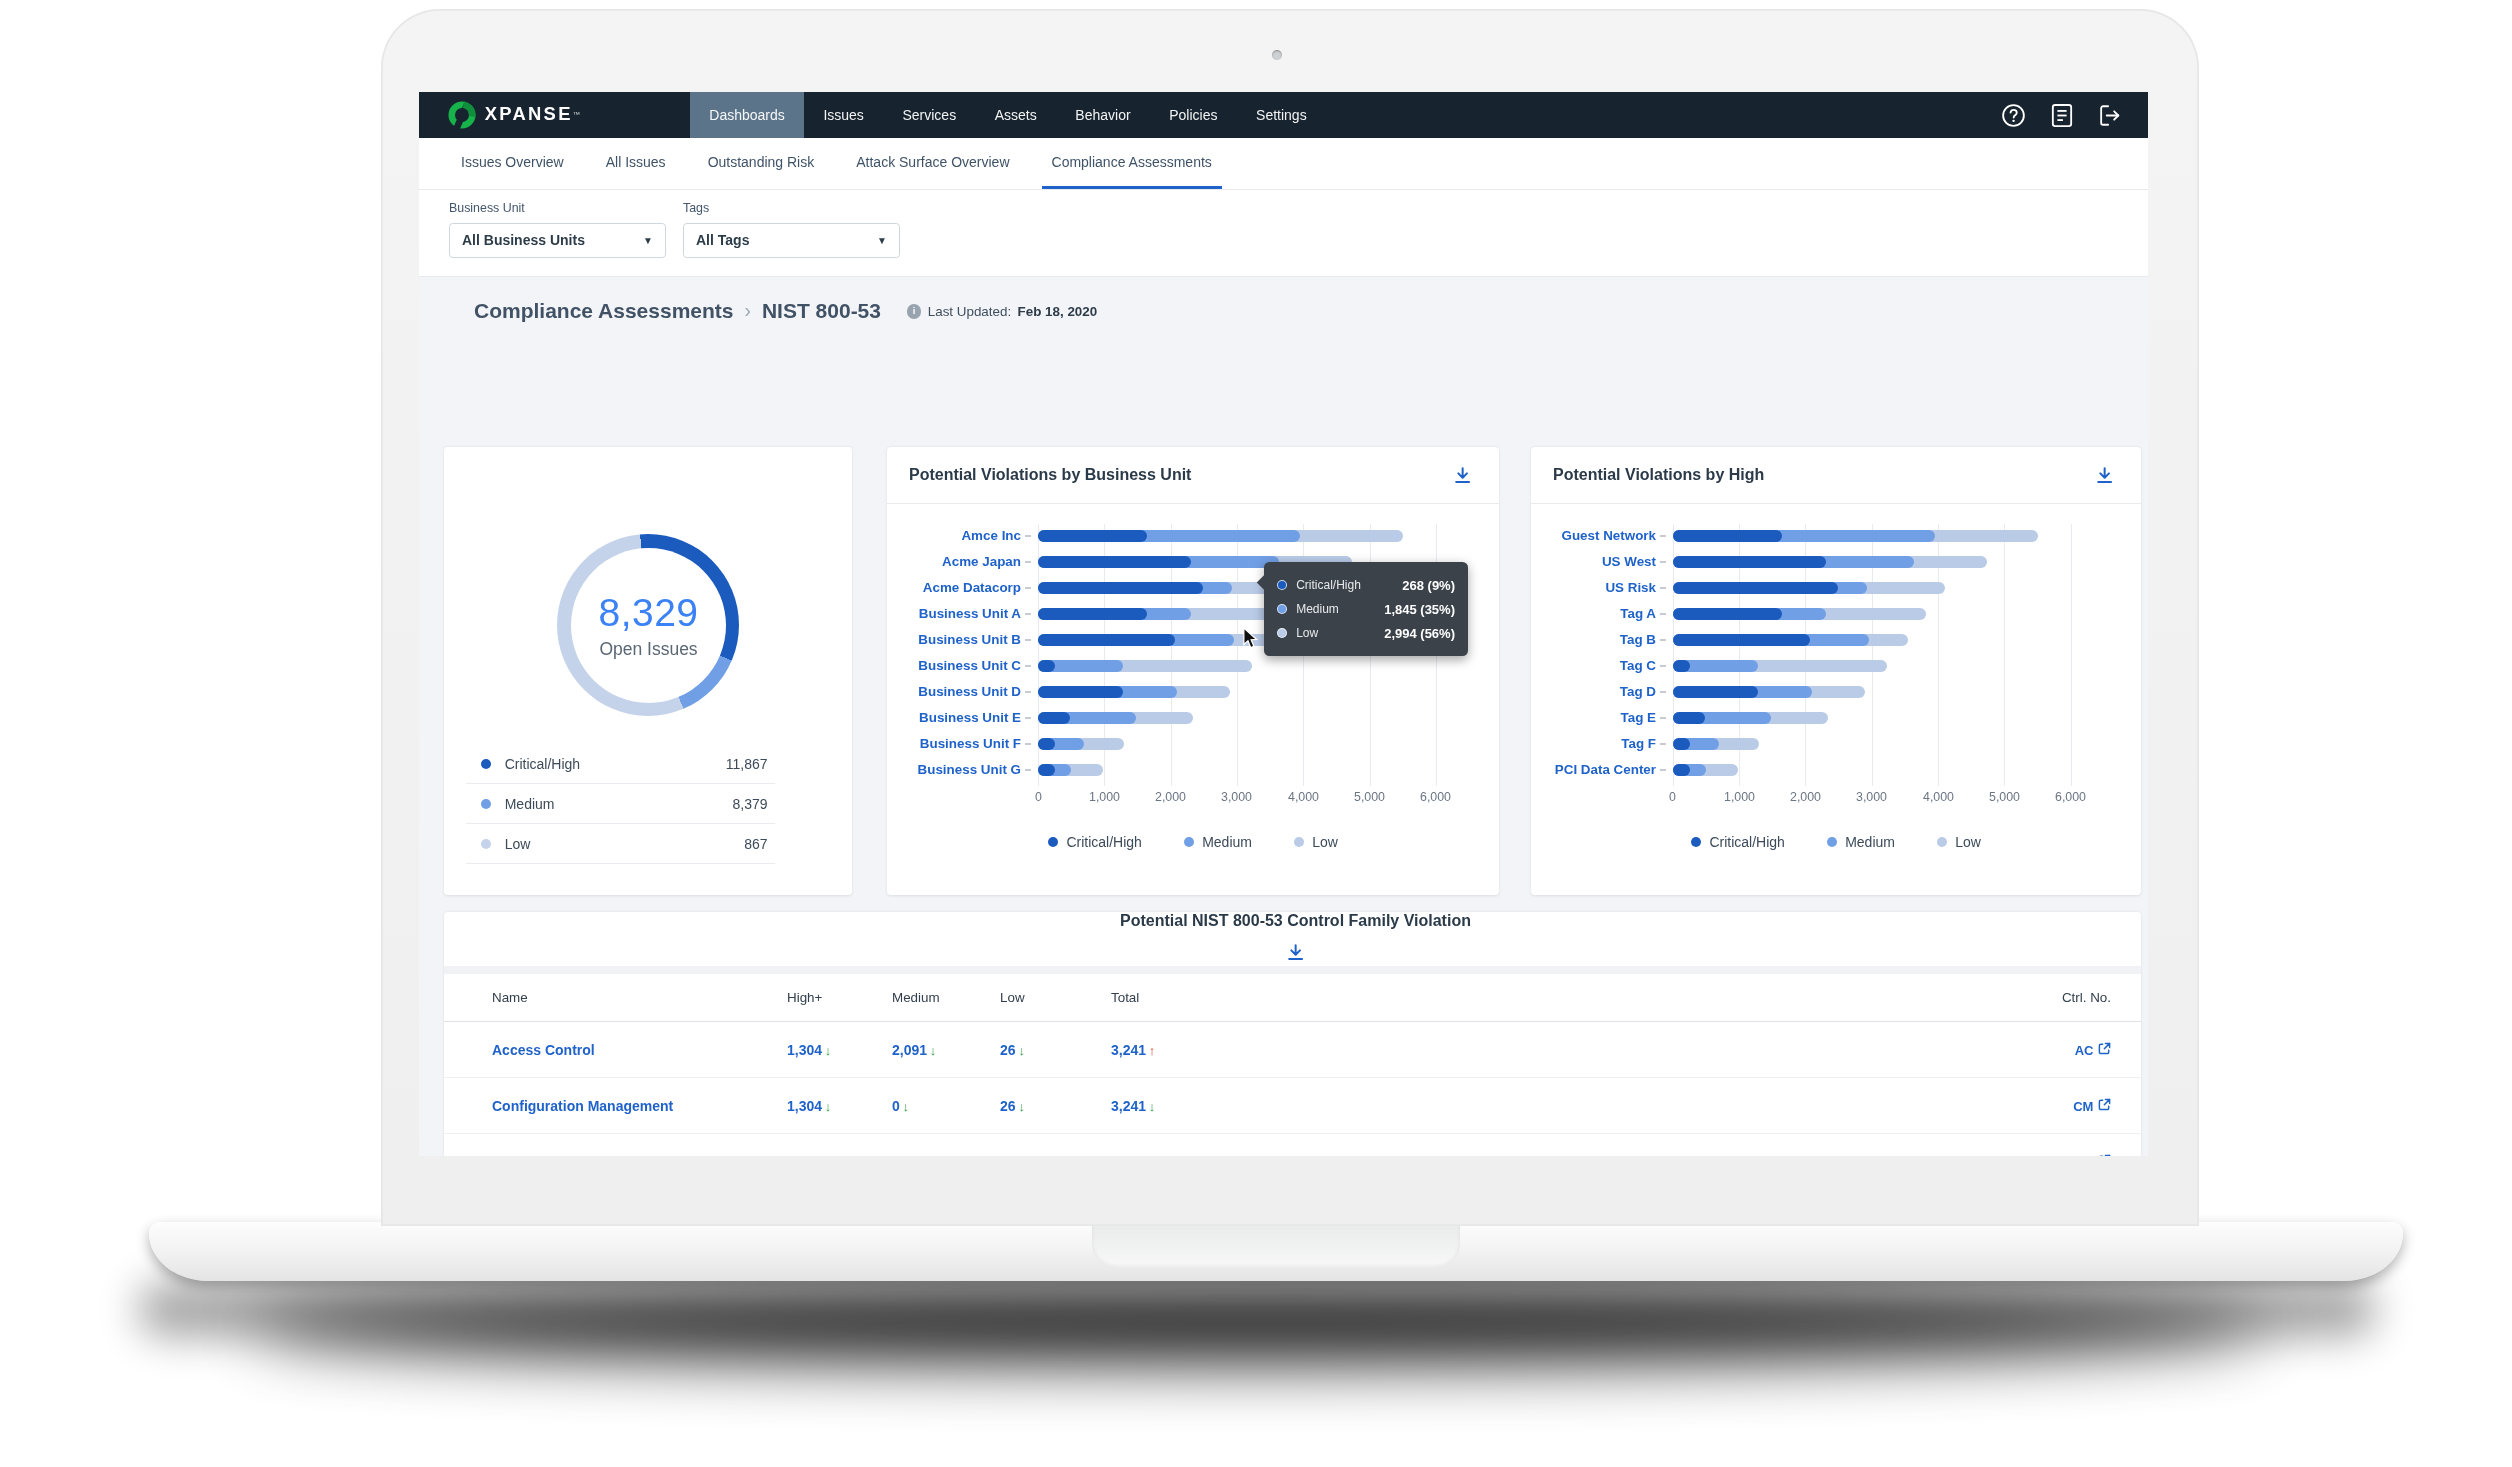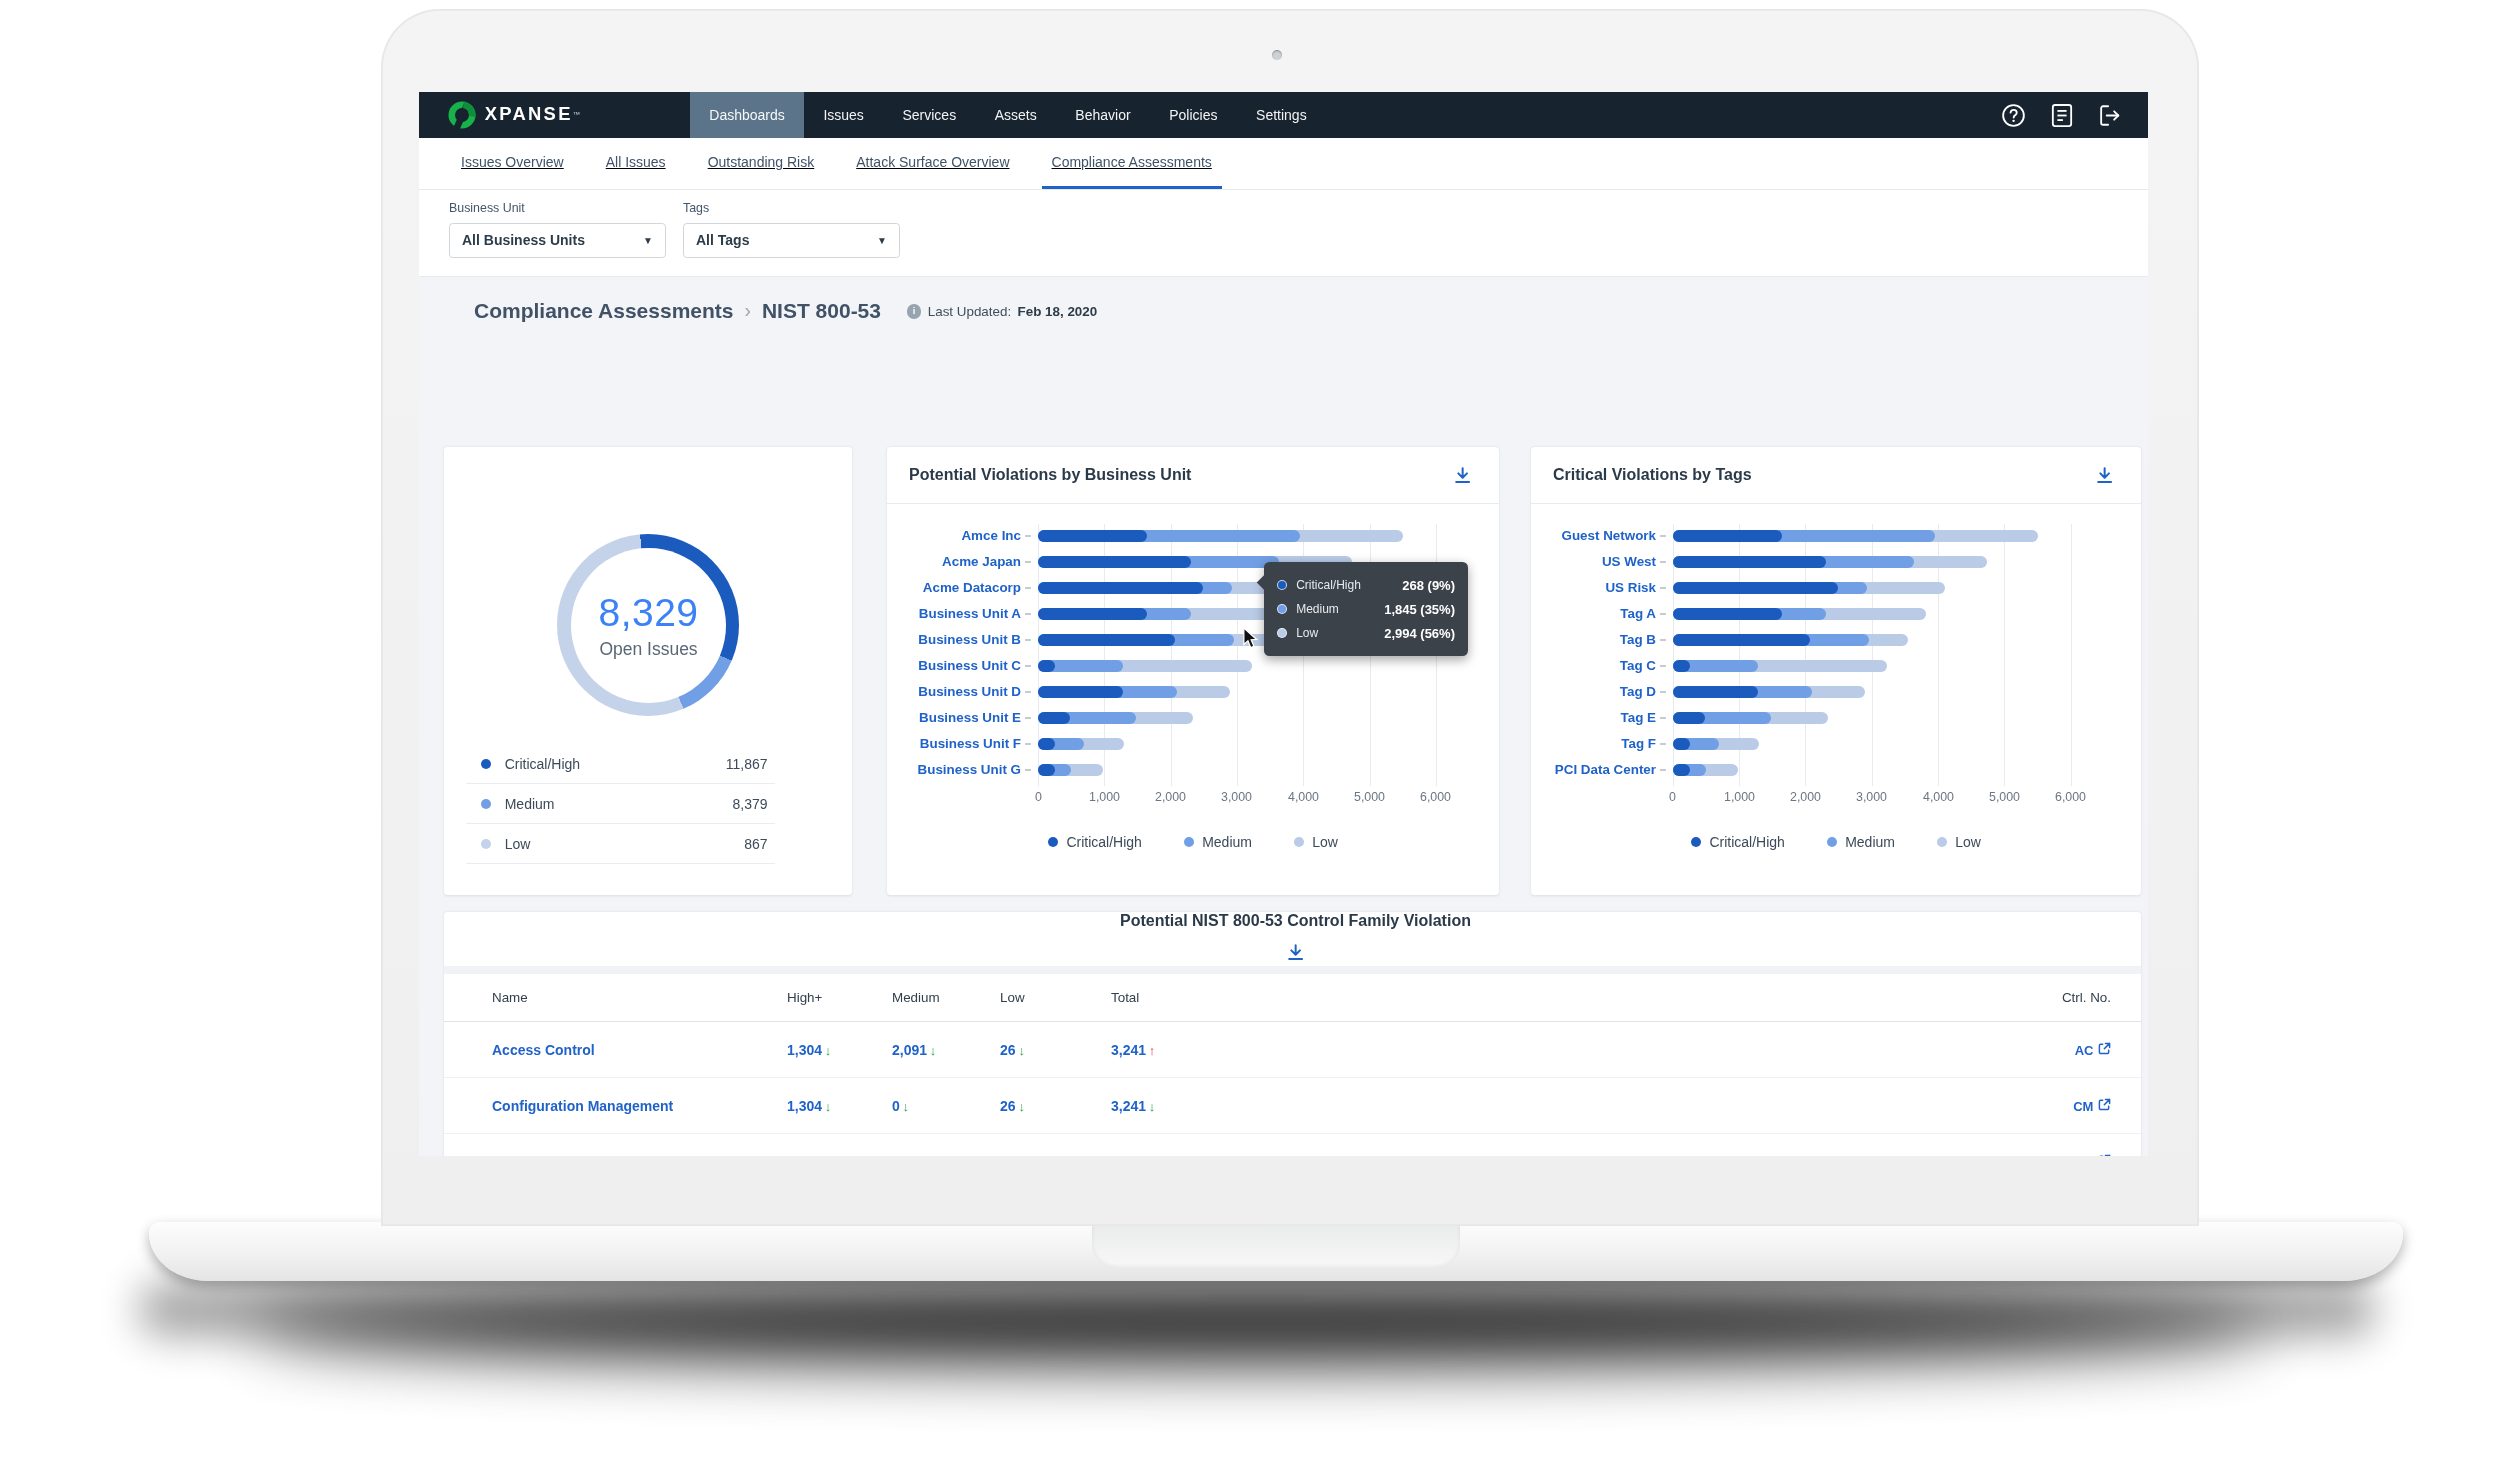--- a/index.html
+++ b/index.html
@@ -24,21 +24,21 @@
   .logo-mark-icon{width:28px;height:28px;position:relative;flex:0 0 auto;}
   .logo-text{color:#fff;font-size:18.4px;font-weight:700;letter-spacing:2.3px;}
   .logo-tm{color:#cfd6db;font-size:7.4px;vertical-align:top;line-height:24px;}
   .nav-items{display:flex;align-items:stretch;}
   .nav-item{display:flex;align-items:center;padding:0 19.3px;color:rgba(255,255,255,.95);font-size:14px;cursor:pointer;}
   .nav-item.active{background:#5b7489;}
   .nav-icons{margin-left:auto;display:flex;align-items:center;gap:23px;padding-right:26px;}
   .nav-icon{width:25px;height:25px;display:flex;align-items:center;justify-content:center;cursor:pointer;}
 
   
-  .tabbar{position:absolute;left:0;top:46px;width:100%;height:52px;background:#fff;border-bottom:0.9px solid #e7eaee;display:flex;padding-left:21px;text-decoration:underline;}
+  .tabbar{position:absolute;left:0;top:46px;width:100%;height:52px;background:#fff;border-bottom:0.9px solid #e7eaee;display:flex;padding-left:21px;}
   .tab{display:flex;align-items:center;padding:0 10px;margin:0 11px;font-size:14px;color:#3f5368;border-bottom:3.7px solid transparent;cursor:pointer;}
   .tab.active{border-bottom-color:#1f62c9;font-weight:400;}
 
   
   .filterbar{position:absolute;left:0;top:98px;width:100%;height:87px;background:#fff;border-bottom:0.9px solid #e7eaee;}
   .filter-group{position:absolute;top:11px;}
   .filter-label{font-size:12.4px;color:#44566c;margin-bottom:7.4px;}
   .filter-select{width:217px;height:35px;border:1.4px solid #cfd6dc;border-radius:3.7px;background:#fff;display:flex;align-items:center;justify-content:space-between;padding:12px 12px;cursor:pointer;}
   .filter-value{font-size:14px;font-weight:700;color:#2c3c49;}
   .caret{font-size:10px;color:#2c3c49;}
@@ -346,21 +346,21 @@
             </div>
           <span class="cursor" style="left:355px;top:180px;">
             <svg width="22" height="24" viewBox="0 0 24 26">
                 <path d="M2 1 L2 19 L6.5 15 L9.5 22.5 L13 21 L10 13.8 L16 13.5 Z" fill="#111" stroke="#fff" stroke-width="1.4"></path>
               </svg>
           </span>
         </section>
 
         <section class="card card-tags">
           <div class="card-header">
-            <span class="card-title">Critical Violations by Tags</span>
+            <span class="card-title">Potential Violations by High</span>
             <span class="dl-btn">
               <svg width="19.3" height="19.3" viewBox="0 0 21 21">
                   <path d="M10.5 2.5 v9.5 M5.8 8 l4.7 4.7 L15.2 8" fill="none" stroke="#1f62c9" stroke-width="2.2" stroke-linecap="round" stroke-linejoin="round"></path>
                   <line x1="3.5" y1="17.5" x2="17.5" y2="17.5" stroke="#1f62c9" stroke-width="2.2" stroke-linecap="round"></line>
                 </svg>
             </span>
           </div>
           <div class="bchart" id="chart-tags">
               <div class="grid-line" style="left: 142px; top: 20px; height: 262px;"></div>
               <div class="tick" style="left: 112px; top: 286px;">0</div>

